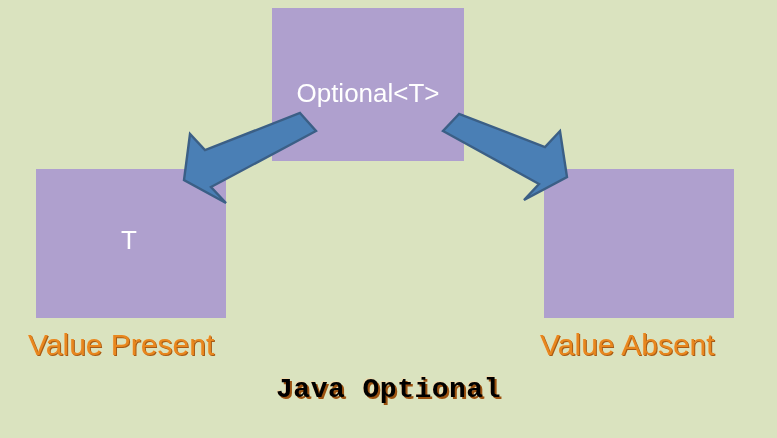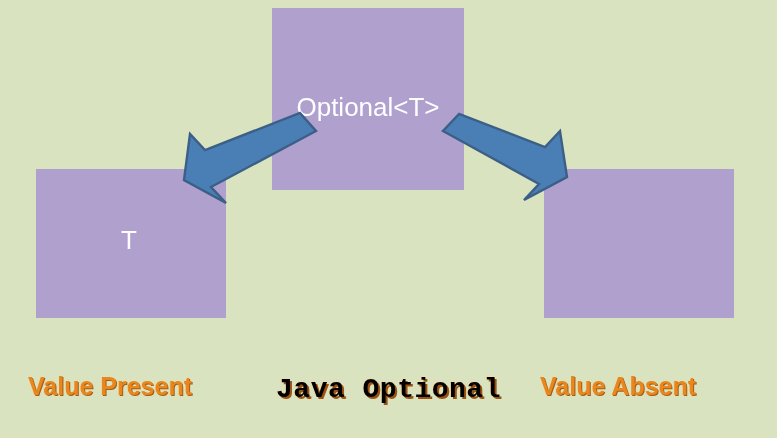--- a/index.html
+++ b/index.html
@@ -28,21 +28,21 @@
     font-size: 26px;
     font-weight: 400;
     font-family: "Liberation Sans", sans-serif;
     letter-spacing: 0px;
     line-height: 1;
   }
   #box-optional {
     left: 272px;
     top: 8px;
     width: 192px;
-    height: 182px;
+    height: 153px;
   }
   #box-optional .box-label {
     position: relative;
     top: 8px;
   }
   #box-present {
     left: 36px;
     top: 169px;
     width: 190px;
     height: 149px;
@@ -62,27 +62,26 @@
     position: absolute;
     left: 0;
     top: 0;
     width: 777px;
     height: 438px;
     pointer-events: none;
   }
   .caption {
     position: absolute;
     font-family: "Liberation Sans", sans-serif;
-    font-weight: bold;
-    font-size: 25px;
+    font-weight: normal;
+    font-size: 30px;
     color: #e8871e;
     text-shadow: 1px 1px 0 #a85b14, -0.5px -0.5px 0 rgba(255,210,150,0.55);
     white-space: nowrap;
     line-height: 1;
-    margin-top: 44px;
   }
   #caption-present {
     left: 28px;
     top: 330px;
   }
   #caption-absent {
     left: 540px;
     top: 330px;
     text-align: right;
   }

